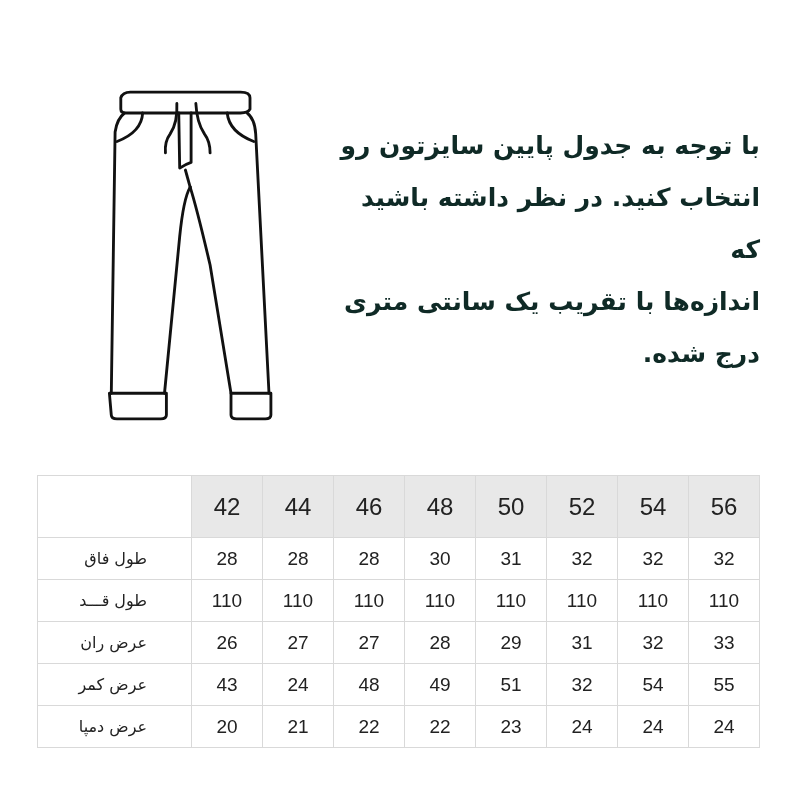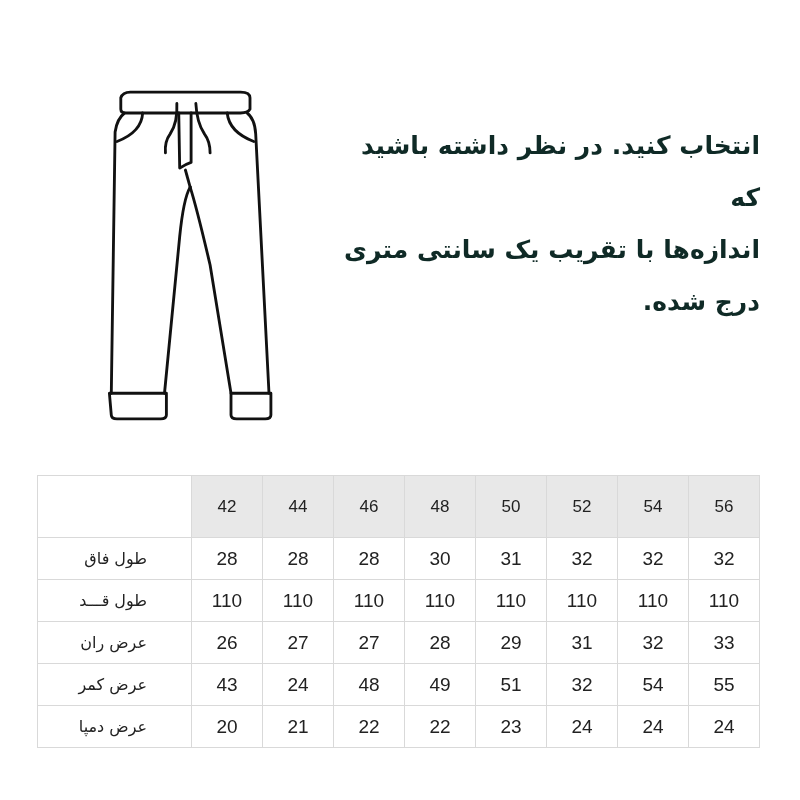--- a/index.html
+++ b/index.html
@@ -3,21 +3,21 @@
 <meta charset="utf-8">
 <style>
   html, body { margin:0; padding:0; background:#ffffff; }
   body { width:800px; height:800px; position:relative; overflow:hidden; font-family:"DejaVu Sans", sans-serif; }
   .pants { position:absolute; left:98px; top:78px; width:190px; height:355px; }
   .desc { position:absolute; left:340px; top:120px; width:420px; direction:rtl; text-align:right;
           color:#0f2a26; font-family:"DejaVu Sans", sans-serif; font-weight:bold; font-size:25px; line-height:52px; }
   .desc p { margin:0; }
   table.size-table { position:absolute; left:37px; top:475px; border-collapse:collapse; font-family:"Liberation Sans", sans-serif; }
   table.size-table td { border:1px solid #d9d9d9; text-align:center; color:#222; font-size:19px; height:41px; padding:0; }
-  table.size-table tr.head td { height:61px; background:#e8e8e8; font-size:17px; }
+  table.size-table tr.head td { height:61px; background:#e8e8e8; font-size:24px; }
   table.size-table tr.head td.blank { background:#ffffff; }
   table.size-table td.label { width:154px; text-align:right; padding-right:44px; direction:rtl; font-family:"DejaVu Sans", sans-serif; font-size:16px; box-sizing:border-box; }
   table.size-table td.c { width:70px; }
 </style>
 </head>
 <body>
 
 <svg class="pants" viewBox="0 0 200 360" fill="none" stroke="#111" stroke-width="3" stroke-linecap="round" stroke-linejoin="round">
 
   <path d="M24 14 Q26 8 34 8 L150 8 Q160 8 160 14 L160 26 Q158 30 150 30 L30 30 Q24 30 24 26 Z"></path>
@@ -36,20 +36,21 @@
   <path d="M103 20 Q104 40 112 52 Q118 60 118 72"></path>
 
   <path d="M47 30 Q46 50 20 60"></path>
   <path d="M136 30 Q138 50 164 60"></path>
 
   <path d="M12 325 L72 325 L72 348 Q72 352 66 352 L20 352 Q14 352 14 348 Z"></path>
   <path d="M140 325 L182 325 L182 348 Q182 352 176 352 L146 352 Q140 352 140 348 Z"></path>
 </svg>
 
 <div class="desc">
+  <p>با توجه به جدول پایین سایزتون رو</p>
   <p>انتخاب کنید. در نظر داشته باشید که</p>
   <p>اندازه‌ها با تقریب یک سانتی متری</p>
   <p>درج شده.</p>
 </div>
 
 <table class="size-table">
   <tbody>
       <tr class="head">
     <td class="label blank"></td>
     <td class="c">42</td>

